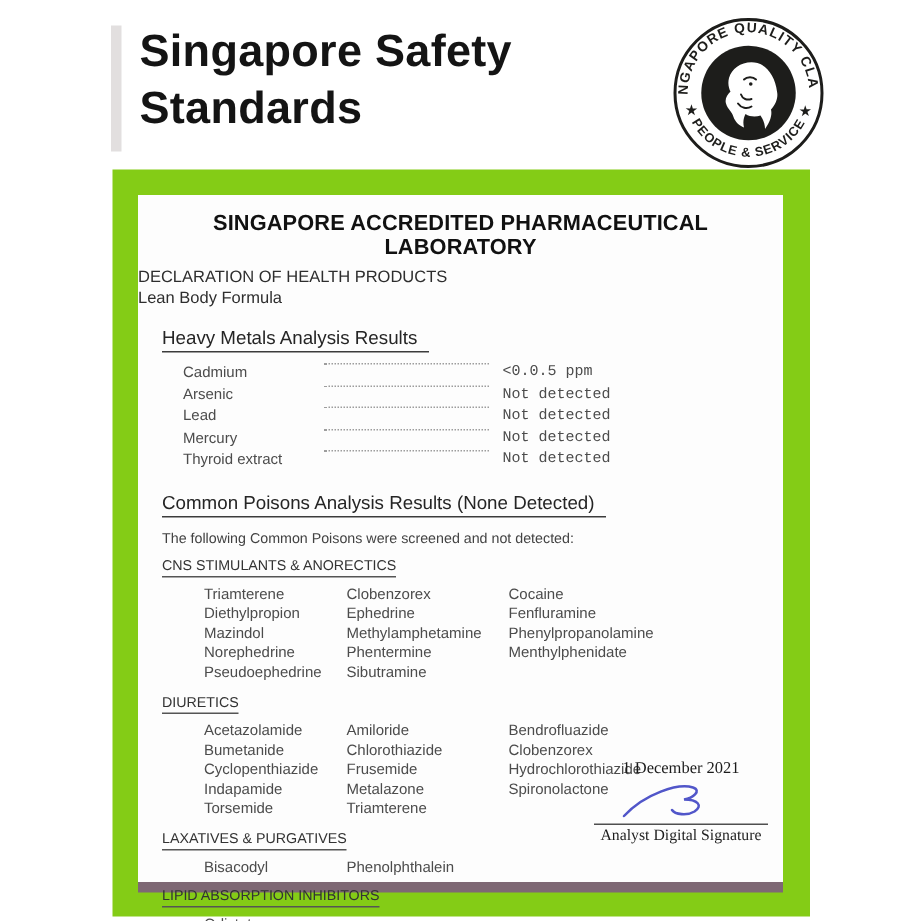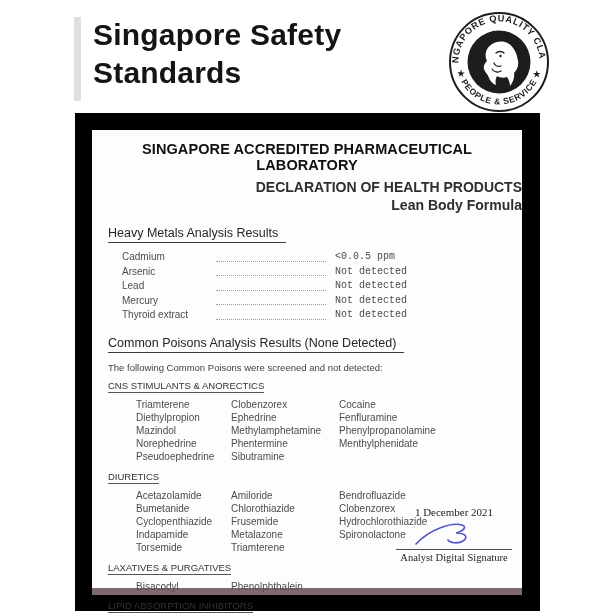--- a/index.html
+++ b/index.html
@@ -9,34 +9,34 @@
   
   .accent-bar { position:absolute; left:74px; top:17px; width:7px; height:84px; background:#e2dfdf; }
   .page-title { position:absolute; left:93px; top:16px; font-size:30px; font-weight:800;
                 line-height:38px; color:#141414; letter-spacing:0.2px; }
 
   
   .badge { position:absolute; left:448px; top:11px; width:102px; height:102px; }
   .badge svg { display:block; }
 
   
-  .frame { position:absolute; left:75px; top:113px; width:465px; height:498px; background:#000000; }
+  .frame { position:absolute; left:75px; top:113px; width:465px; height:498px; background:#84cc16; }
   .card  { position:absolute; left:17px; top:17px; width:430px; height:458px; background:#fdfdfd;
            box-shadow:0 7px 0 0 #7e6874; padding-top:11px; }
 
   .doc-header { text-align:center; font-size:14.5px; font-weight:800; color:#111; letter-spacing:0.1px; }
-  .doc-sub    { text-align:right; font-size:14px; color:#2e2e2e; margin-top:6px;font-weight:bold; }
+  .doc-sub    { text-align:left; font-size:11px; color:#2e2e2e; margin-top:6px; }
   .doc-sub + .doc-sub { margin-top:2px; }
 
   .section-heading { margin:13px 16px 0 16px; font-size:12.5px; color:#252525; }
   .section-heading span { display:inline-block; border-bottom:1px solid #3c3c3c; padding:0 8px 2px 0; }
 
   
   .metals { margin:7px 0 0 30px; width:305px; }
-  .metal-row { display:flex; align-items:flex-end; line-height:14.5px; }
+  .metal-row { display:flex; align-items:flex-start; line-height:14.5px; }
   .m-label { width:92px; flex:none; font-size:10px; color:#4c4c4c; }
   .leader  { flex:1; border-bottom:1px dotted #9d9d9d; margin:0 9px 3px 2px; height:1px; }
   .m-value { width:92px; flex:none; font-size:10px; color:#4c4c4c;font-family:Liberation Mono, monospace; }
 
   .intro { margin:9px 0 0 16px; font-size:9.5px; color:#424242; }
 
   
   .category { margin-top:7px; }
   .cat-name { margin-left:16px; font-size:9.5px; color:#333; }
   .cat-name span { display:inline-block; border-bottom:1px solid #555; padding-bottom:1px; }

